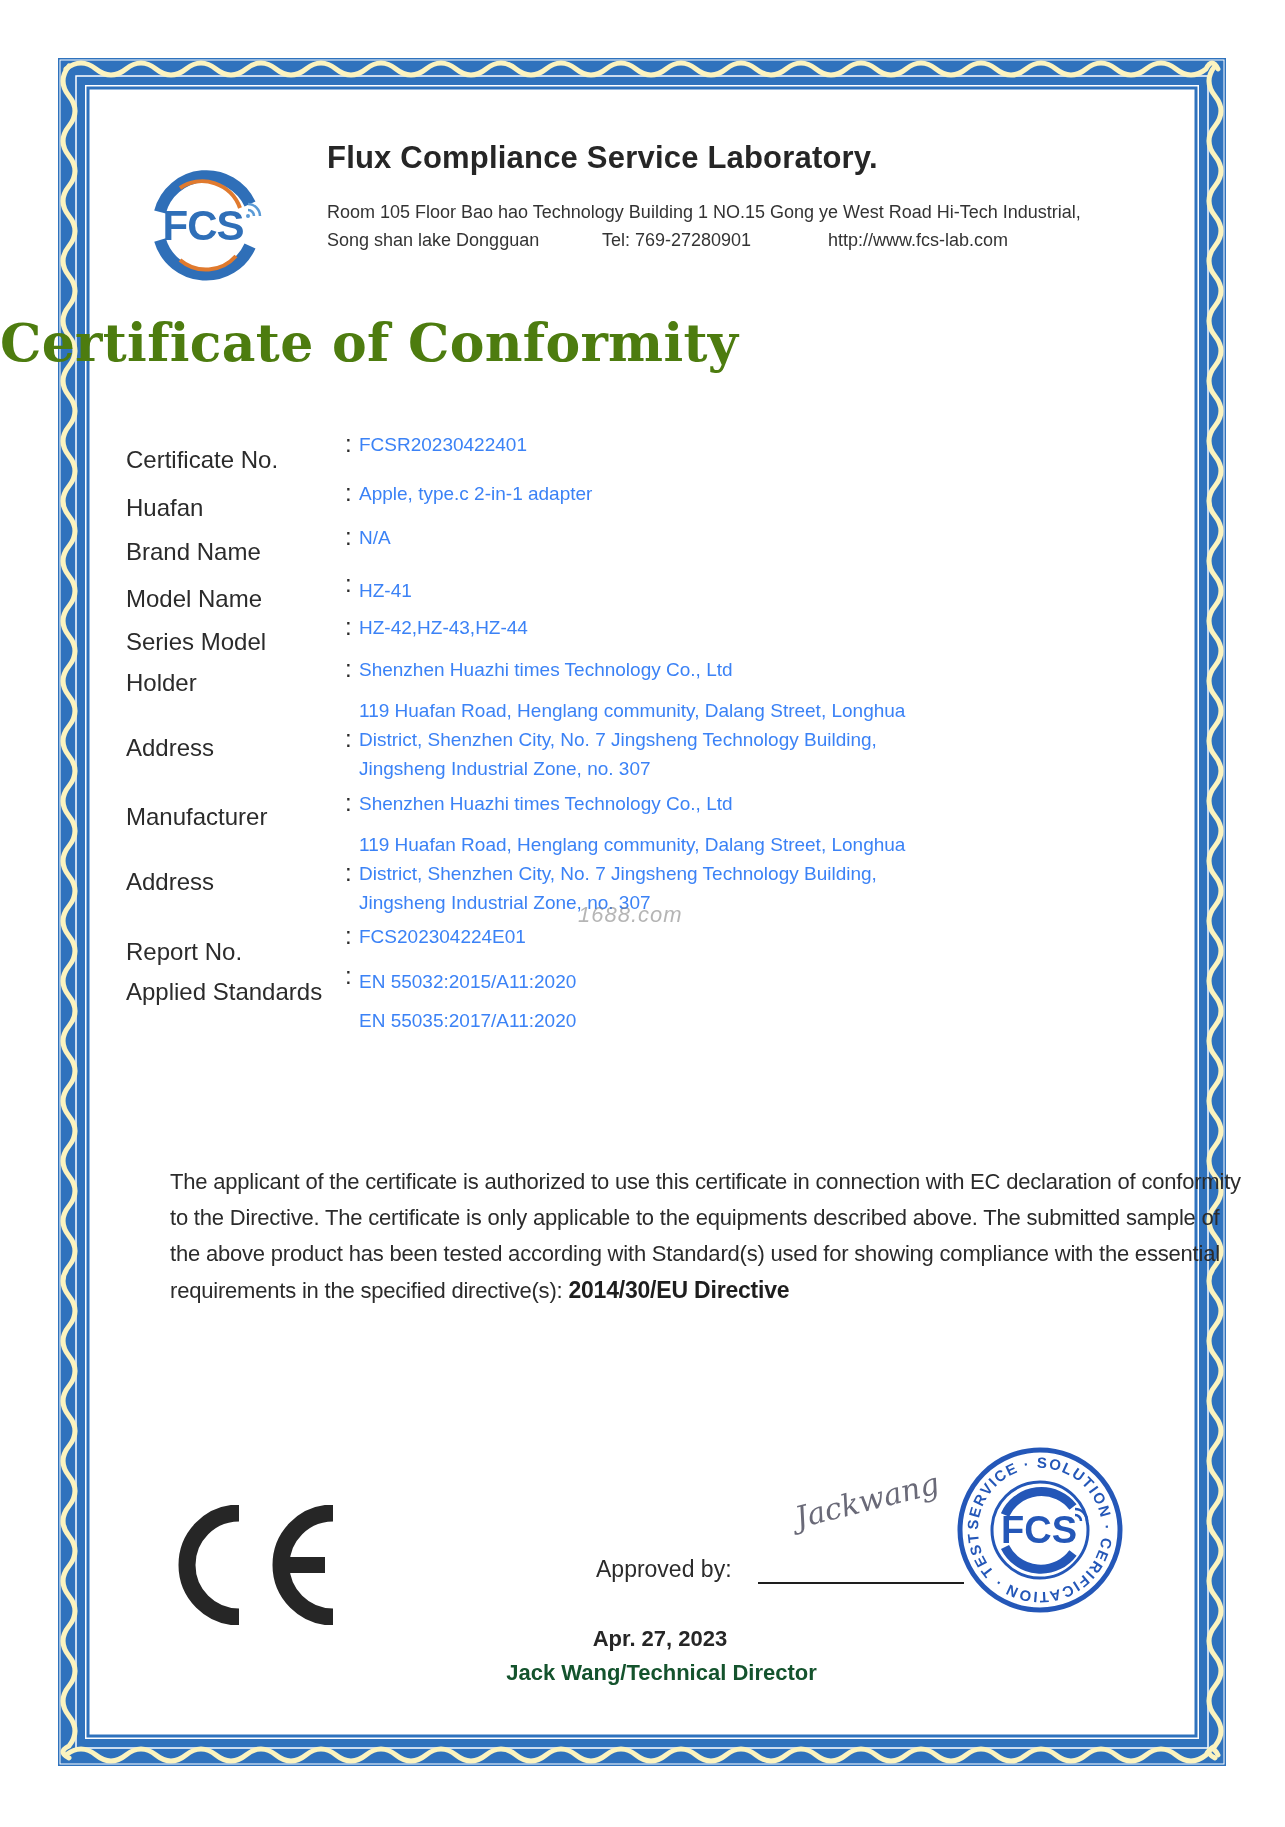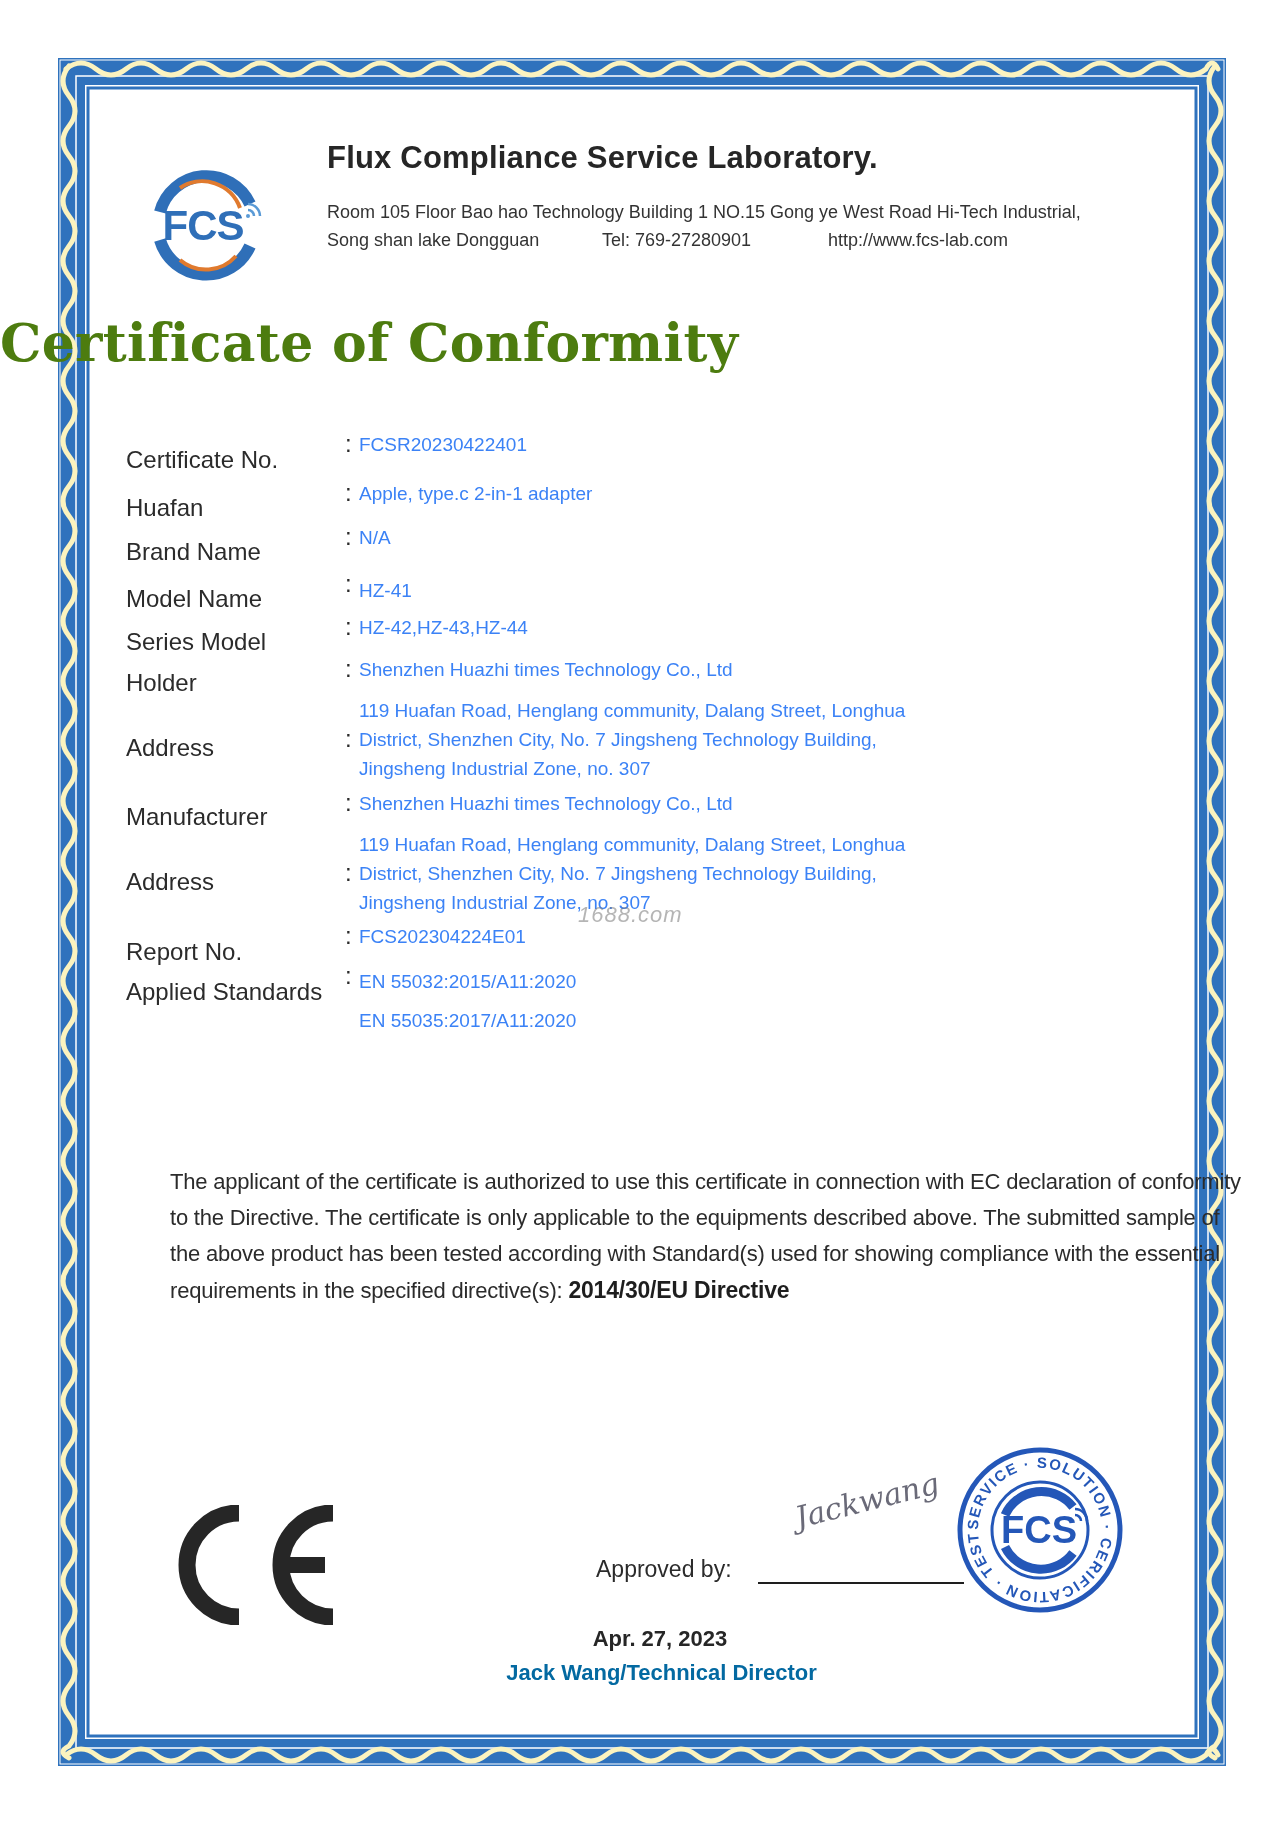--- a/index.html
+++ b/index.html
@@ -15,21 +15,21 @@
   .field-label { left:126px; font-size:24px; color:#2b2b2b; white-space:nowrap; }
   .field-colon { left:345px; font-size:24px; color:#2b2b2b; }
   .field-value { left:359px; font-size:19px; color:#3b82f6; white-space:nowrap; line-height:29px; }
   .para { left:128px; top:1164px; width:1080px; font-size:22px; line-height:36px; color:#2b2b2b; letter-spacing:-0.2px;margin-left:42px; }
   .para b { font-size:23px; color:#1e1e1e; }
   .ce { left:175px; top:1505px; width:170px; height:120px; }
   .approved { left:596px; top:1556px; font-size:23px; color:#2b2b2b; white-space:nowrap; }
   .sigline { left:758px; top:1582px; width:206px; height:0; border-top:2px solid #1e1e1e; }
   .signature { left:800px; top:1500px; font-family:"DejaVu Serif", serif; font-style:italic; font-size:30px; color:#6a6a78; transform:rotate(-14deg); transform-origin:left bottom; white-space:nowrap; }
   .date { left:0; width:1285px; top:1626px; text-align:center; padding-left:35px; box-sizing:border-box; font-size:22px; font-weight:bold; color:#262626; }
-  .signer { left:0; width:1285px; top:1660px; text-align:center; padding-left:38px; box-sizing:border-box; font-size:22px; font-weight:bold; color:#0369a1; }
+  .signer { left:0; width:1285px; top:1660px; text-align:center; padding-left:38px; box-sizing:border-box; font-size:22px; font-weight:bold; color:#14532d; }
   .stamp { left:955px; top:1445px; width:170px; height:170px; }
   .logo { left:140px; top:160px; width:130px; height:130px; }
   .watermark { left:578px; top:902px; font-size:22px; font-style:italic; color:rgba(120,120,120,0.55); letter-spacing:1px; white-space:nowrap; }
 </style>
 </head>
 <body>
 
 <div class="frame">
   <svg id="border-svg" width="1168" height="1708">
       <rect x="0" y="0" width="1168" height="1708" fill="#2f72bd"></rect>

